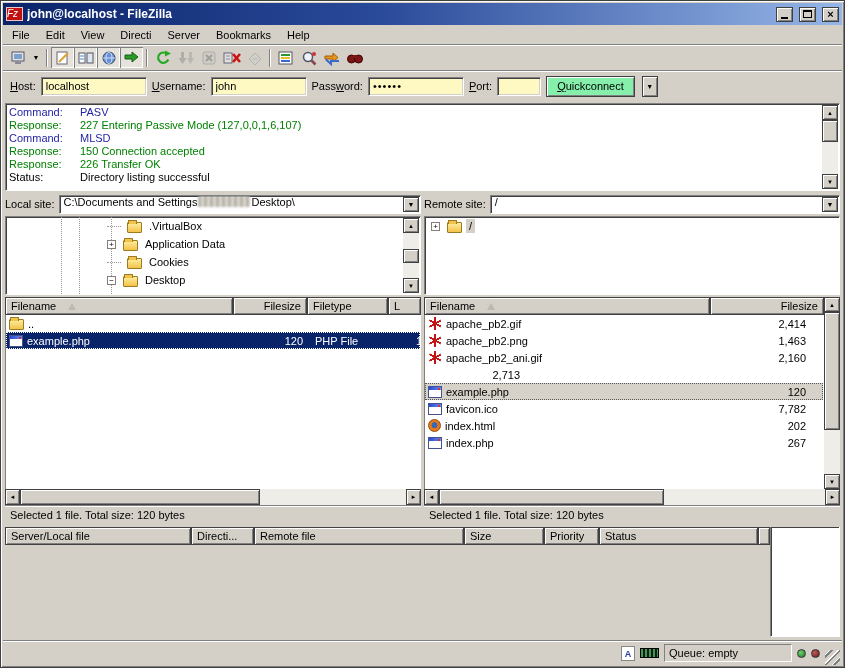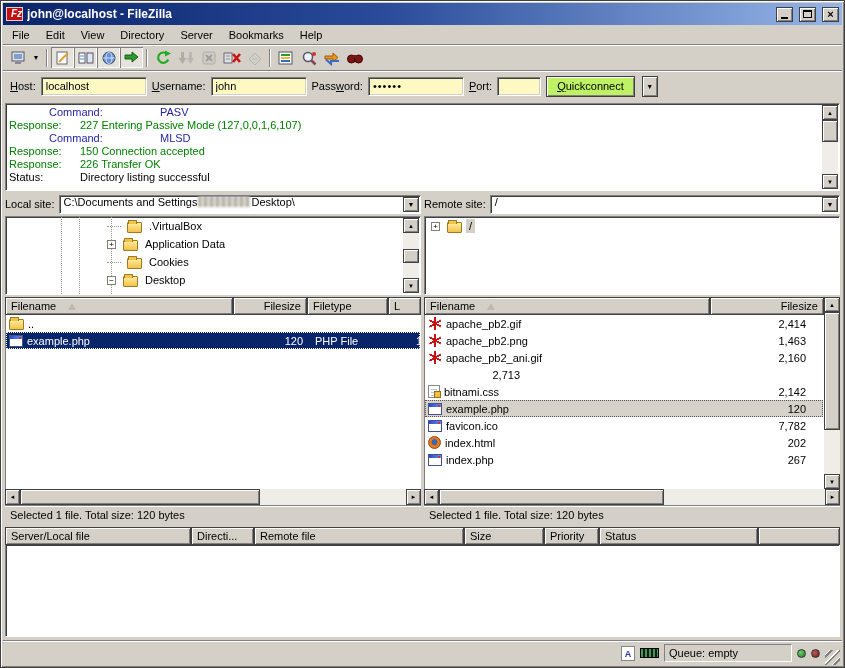--- a/index.html
+++ b/index.html
@@ -6,21 +6,21 @@
   html,body { width:845px; height:668px; }
   body { font-family:"Liberation Sans","DejaVu Sans",sans-serif; font-size:11px; color:#000; }
   .window{ width:845px; height:668px; background:#d4d0c8; border:1px solid #404040;
     box-shadow: inset 1px 1px 0 #fff, inset -1px -1px 0 #808080; padding:2px;
     display:flex; flex-direction:column; }
 
   
   .titlebar{ height:22px; flex:none; background:linear-gradient(90deg,#0a246a 0%,#2a4a9a 45%,#96b6e8 100%);
     display:flex; align-items:center; padding:0 3px; gap:4px; }
   .fz-logo{ width:17px; height:14px; background:#c01010; border:1px solid #e8c8c8; color:#fff;
-    font-weight:bold; font-style:italic; font-size:10px; line-height:12px; text-align:right; flex:none;}
+    font-weight:normal; font-style:italic; font-size:10px; line-height:12px; text-align:left; flex:none;}
   .title-text{ color:#fff; font-weight:bold; font-size:12px; flex:1; white-space:nowrap; overflow:hidden;}
   .tbtn{ width:17px; height:15px; background:#d4d0c8; border:1px solid #404040;
     box-shadow: inset 1px 1px 0 #fff, inset -1px -1px 0 #808080;
     display:flex; align-items:center; justify-content:center; margin-left:2px; flex:none;}
   .g-min{ width:7px; height:2px; background:#000; margin-top:7px;}
   .g-max{ width:9px; height:8px; border:1px solid #000; border-top:2px solid #000;}
   .g-close{ font-size:11px; font-weight:bold; line-height:10px;}
 
   
   .menubar{ height:19px; flex:none; display:flex; align-items:center; padding-left:1px;}
@@ -37,33 +37,33 @@
   .dd-glyph{ font-size:7px; }
 
   
   .quickbar{ height:31px; flex:none; border-top:1px solid #808080; box-shadow: inset 0 1px 0 #fff;
     display:flex; align-items:center; padding:0 7px; gap:5px; }
   .lbl{ white-space:nowrap; }
   .qfield{ height:19px; background:#fef9c3; border:1px solid; border-color:#808080 #fff #fff #808080;
     box-shadow: inset 1px 1px 0 #404040, inset -1px -1px 0 #d4d0c8;
     font-family:"Liberation Sans",sans-serif; font-size:11px; padding:0 4px; }
   .f-host{ width:106px; } .f-user{ width:96px; } .f-pass{ width:96px; letter-spacing:1px;} .f-port{ width:44px; }
-  .qc-btn{ height:21px; padding:0 10px; background:#bef264; border:1px solid #404040;
+  .qc-btn{ height:21px; padding:0 10px; background:#86efac; border:1px solid #404040;
     box-shadow: inset 1px 1px 0 #fff, inset -1px -1px 0 #808080; font-size:11px; white-space:nowrap;}
   .qc-dd{ width:16px; height:21px; background:#d4d0c8; border:1px solid #404040;
     box-shadow: inset 1px 1px 0 #fff, inset -1px -1px 0 #808080;
     display:flex; align-items:center; justify-content:center; font-size:7px; margin-left:2px;}
 
   
   .log{ height:88px; flex:none; margin:2px; background:#fff; border:1px solid;
     border-color:#808080 #fff #fff #808080; box-shadow: inset 1px 1px 0 #404040;
     position:relative; overflow:hidden; padding-top:2px;}
   .log-line{ display:flex; height:13px; line-height:13px;}
   .log-label{ width:74px; padding-left:3px; flex:none;}
-  .k-command{ color:#1f1fa3;margin-left:40px;} .k-response{ color:#008000;} .k-status{ color:#000;}
+  .k-command{ color:#1f1fa3;} .k-response{ color:#008000;} .k-status{ color:#000;}
   .vscroll{ position:absolute; top:1px; right:1px; bottom:1px; width:16px; background:#efede7; }
   .sb-btn{ width:16px; height:15px; background:#d4d0c8; border:1px solid #404040;
     box-shadow: inset 1px 1px 0 #fff, inset -1px -1px 0 #808080;
     display:flex; align-items:center; justify-content:center; font-size:6px; }
   .sb-btn.bottom{ position:absolute; bottom:0; }
   .sb-thumb{ width:16px; background:#d4d0c8; border:1px solid #404040;
     box-shadow: inset 1px 1px 0 #fff, inset -1px -1px 0 #808080; }
 
   
   .main{ height:332px; flex:none; display:flex; padding:1px 2px; gap:3px;}
@@ -134,21 +134,21 @@
     background:repeating-linear-gradient(#b8c4e0 0 1px,transparent 1px 3px);}
   .fi-css::after{ content:""; position:absolute; right:-2px; bottom:-1px; width:5px; height:5px;
     background:#f0c040; border:1px solid #907010;}
   .fi-apache{ width:14px; height:13px;
     background:linear-gradient(90deg,transparent 44%,#c41414 44% 58%,transparent 58%);}
   .fi-apache::before,.fi-apache::after{ content:""; position:absolute; inset:0;
     background:linear-gradient(90deg,transparent 44%,#c41414 44% 58%,transparent 58%);}
   .fi-apache::before{ transform:rotate(60deg);} .fi-apache::after{ transform:rotate(-60deg);}
 
   
-  .queue{ flex:1; display:flex; flex-direction:column; margin:2px 2px 0 2px; min-height:0;}
+  .queue{ flex:1; display:flex; margin:2px 2px 0 2px; min-height:0;}
   .qhdr{ height:18px; flex:none; display:flex;}
   .qhdr .hcell{ justify-content:flex-start;}
   .q1{width:186px;} .q2{width:63px;} .q3{width:210px;} .q4{width:80px; justify-content:center;}
   .q5{width:55px;} .q6{width:159px;} .q7{flex:1;}
   .qbody{ flex:1; background:#fff; border:1px solid; border-color:#808080 #fff #fff #808080;
     box-shadow: inset 1px 1px 0 #404040; border-top:none;}
 
   
   .tabs{ height:25px; flex:none; display:flex; align-items:flex-end; padding-left:5px; gap:1px;}
   .tab{ height:19px; padding:3px 11px 0 11px; background:#cdc9c1; border:1px solid #808080; border-bottom:none;
@@ -188,21 +188,21 @@
       </div>
     <div class="tbtn">
         <div class="g-close">×</div>
       </div>
   </div>
 
   <div class="menubar">
     <span class="menu-item">File</span>
     <span class="menu-item">Edit</span>
     <span class="menu-item">View</span>
-    <span class="menu-item">Directory</span>
+    <span class="menu-item">Directi</span>
     <span class="menu-item">Server</span>
     <span class="menu-item">Bookmarks</span>
     <span class="menu-item">Help</span>
   </div>
 
   <div class="toolbar">
     <div class="tool">
       <svg width="18" height="16">
           <rect x="3" y="2" width="12" height="9" fill="#e2e2e2" stroke="#556"></rect>
           <rect x="5" y="4" width="8" height="5" fill="#7aa0d0"></rect>
@@ -479,27 +479,20 @@
             <div class="frow">
                 <span class="c-name">
                   <span class="fi fi-apache"></span>
                   <span>apache_pb2_ani.gif</span>
                 </span>
                 <span class="c-size">2,160</span>
               </div>
             <div class="frow">
                 <span class="c-size">2,713</span>
               </div>
-            <div class="frow">
-                <span class="c-name">
-                  <span class="fi fi-css"></span>
-                  <span>bitnami.css</span>
-                </span>
-                <span class="c-size">2,142</span>
-              </div>
             <div class="frow sel-i">
                 <span class="c-name">
                   <span class="fi fi-app"></span>
                   <span>example.php</span>
                 </span>
                 <span class="c-size">120</span>
               </div>
             <div class="frow">
                 <span class="c-name">
                   <span class="fi fi-app"></span>

